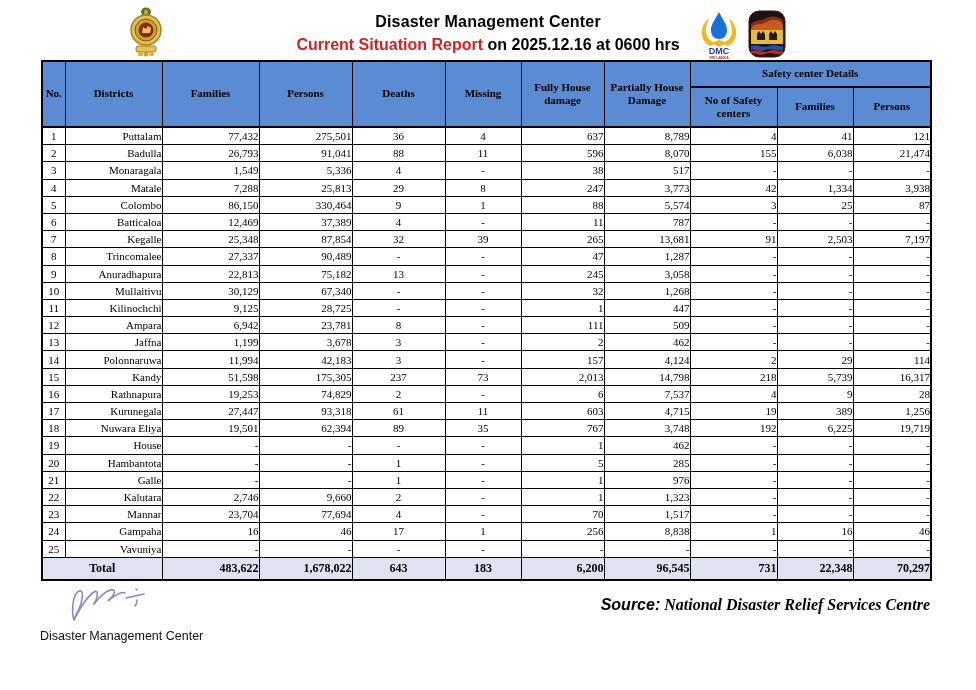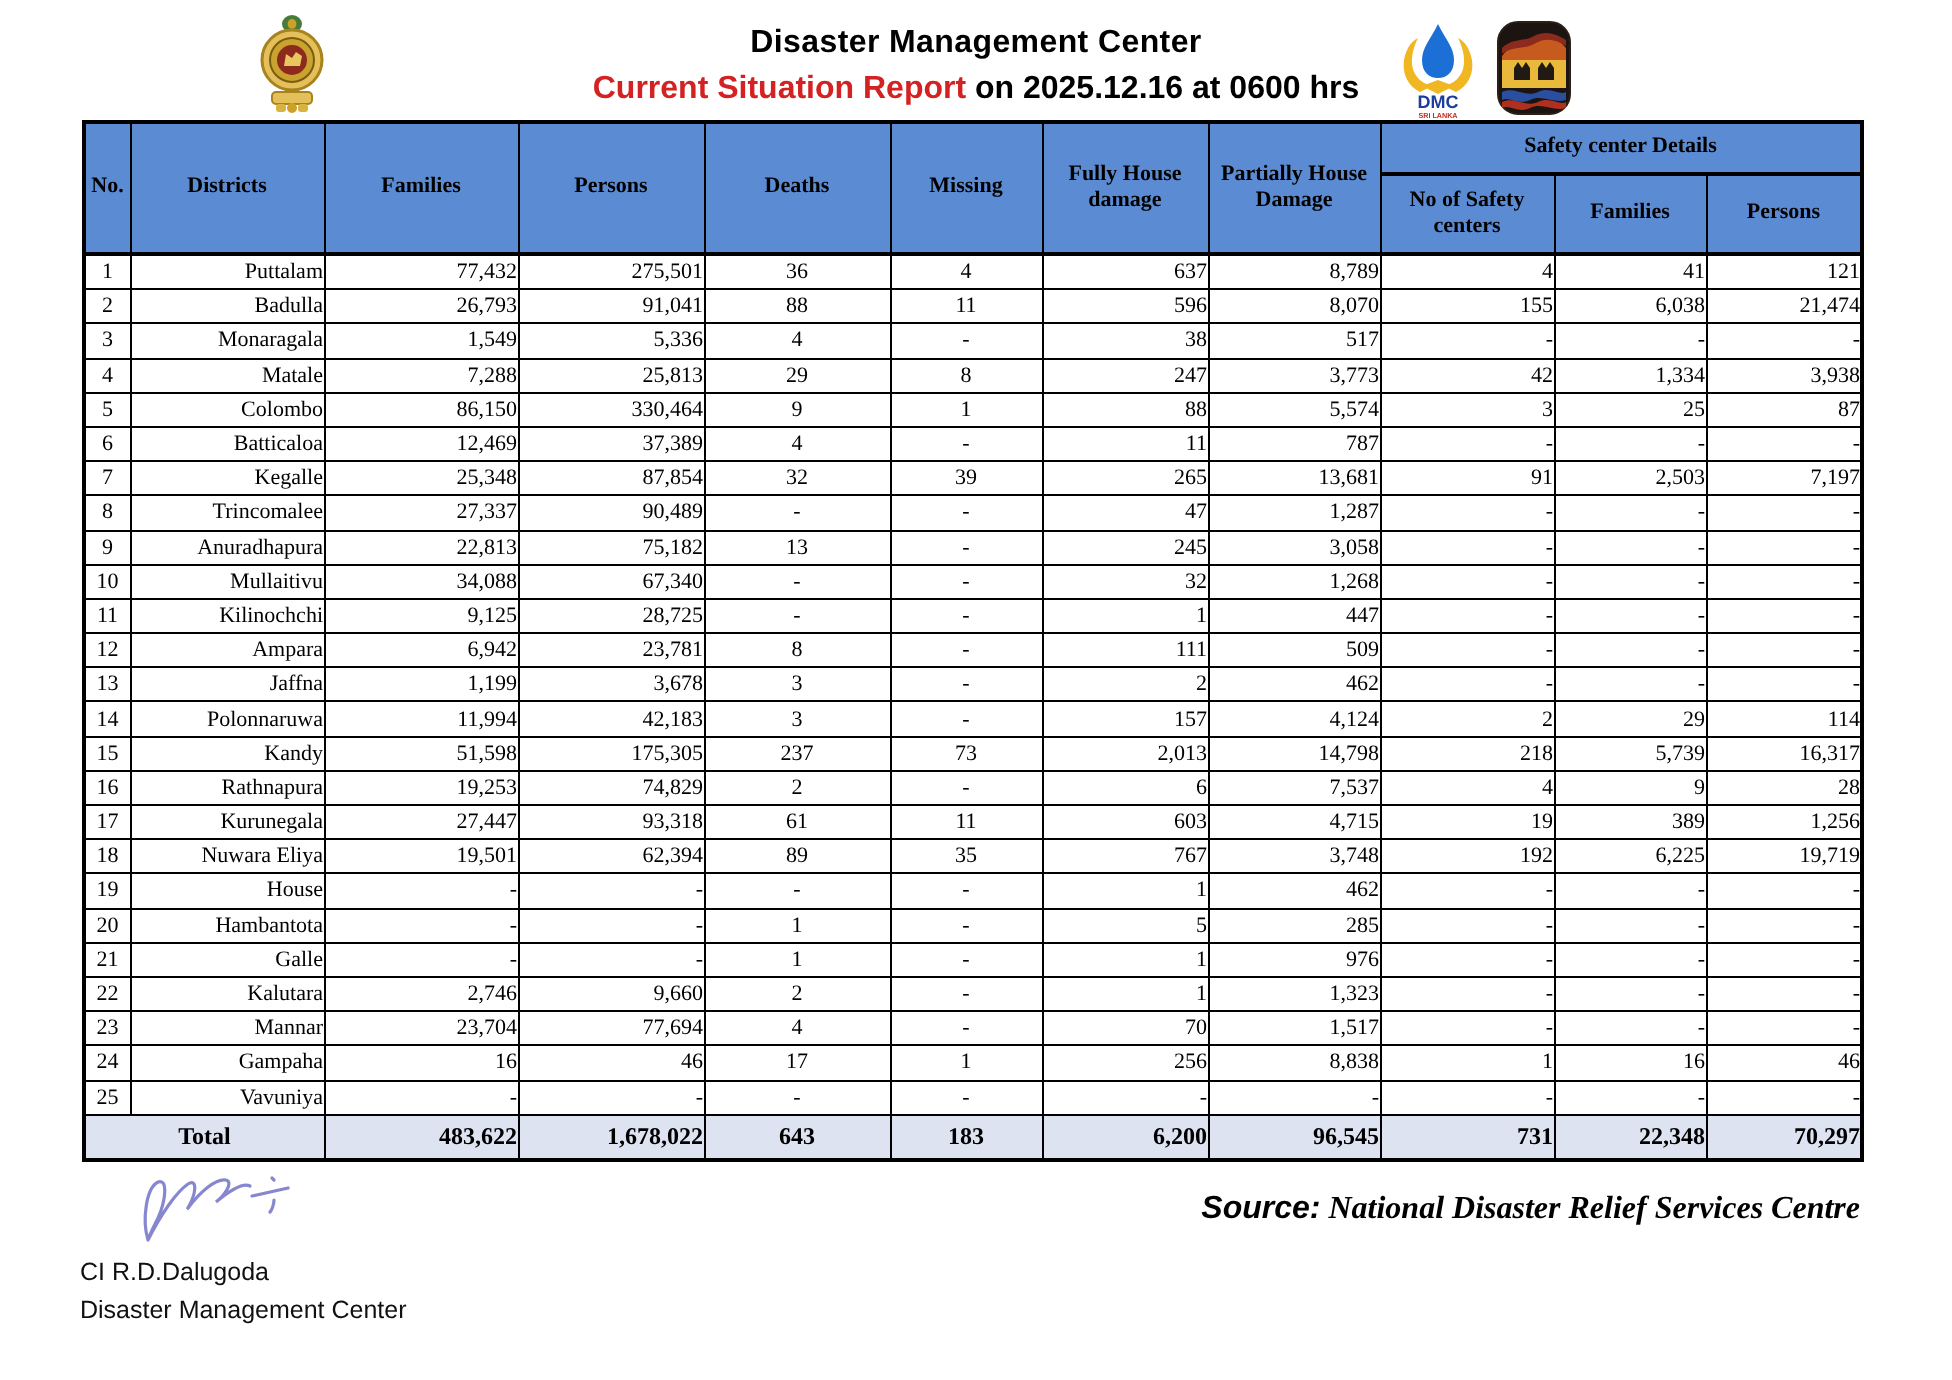--- a/index.html
+++ b/index.html
@@ -242,21 +242,21 @@
         <td class="al-c">-</td>
         <td class="al-r">245</td>
         <td class="al-r">3,058</td>
         <td class="al-r">-</td>
         <td class="al-r">-</td>
         <td class="al-r">-</td>
       </tr>
       <tr>
         <td class="al-c">10</td>
         <td class="al-l">Mullaitivu</td>
-        <td class="al-r">34,088</td>
+        <td class="al-r">30,129</td>
         <td class="al-r">67,340</td>
         <td class="al-c">-</td>
         <td class="al-c">-</td>
         <td class="al-r">32</td>
         <td class="al-r">1,268</td>
         <td class="al-r">-</td>
         <td class="al-r">-</td>
         <td class="al-r">-</td>
       </tr>
       <tr>
@@ -479,15 +479,14 @@
     <path d="M72 5 L73 6"></path>
     <path d="M73 16 C73 18 72 21 71 22"></path>
   </g>
 </svg>
 
 <div class="source-line">
   <span class="src-label">Source:</span><span class="src-text"> National Disaster Relief Services Centre</span>
 </div>
 
 <div class="sig-block">
-  <div>CI R.D.Dalugoda</div>
   <div>Disaster Management Center</div>
 </div>
 
 </body></html>

